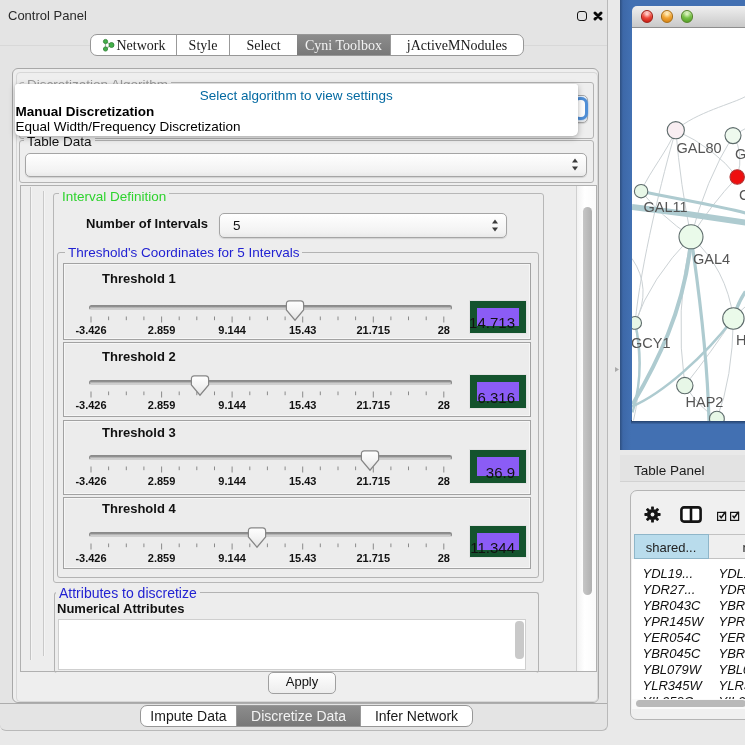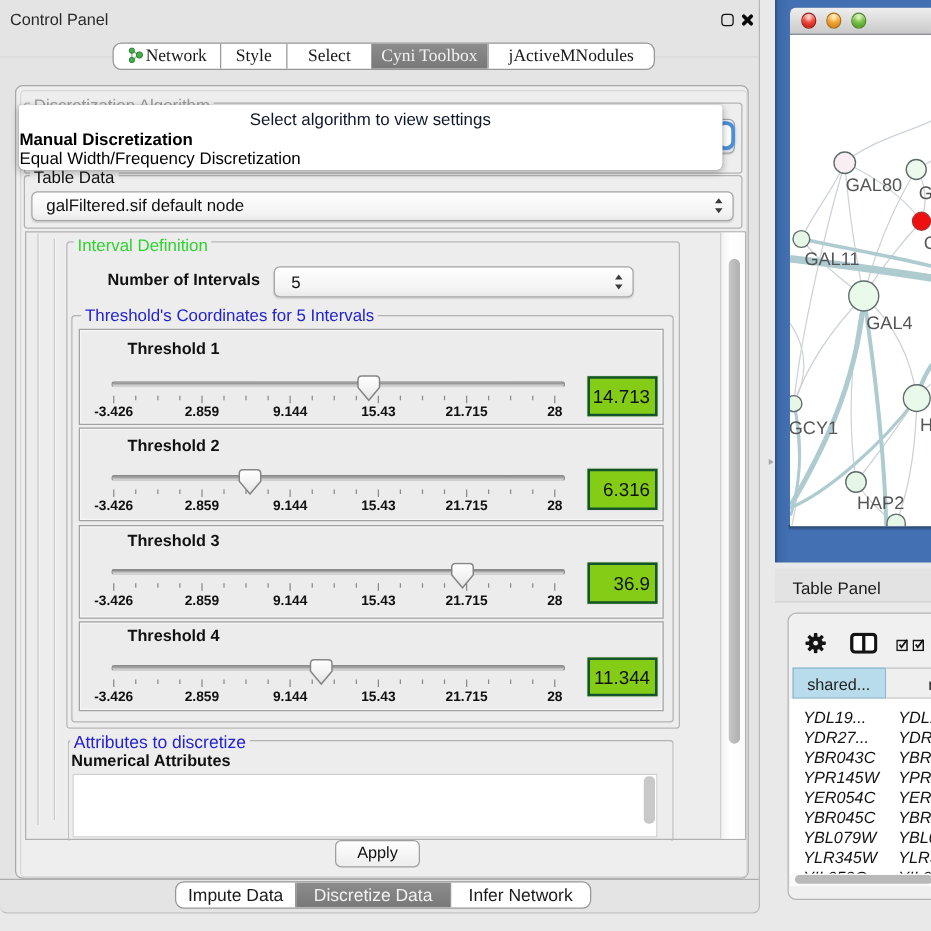--- a/index.html
+++ b/index.html
@@ -4,21 +4,21 @@
 html,body{margin:0;padding:0;}
 body{width:745px;height:745px;overflow:hidden;position:relative;
  font-family:"Liberation Sans",sans-serif;background:#e9e9e9;}
 .abs{position:absolute;}
 .fs{position:absolute;border:1px solid #b3b3b3;border-radius:3px;}
 .fstitle{position:absolute;font-size:13.5px;padding:0 3px;line-height:13px;}
 .combo{position:absolute;background:linear-gradient(#ffffff,#f2f2f2 80%,#e9e9e9);
  border:1px solid #a5a5a5;border-radius:5px;box-shadow:0 1px 1px rgba(0,0,0,0.12);}
 .combo .ar{position:absolute;right:6px;width:9px;}
 .tickl{position:absolute;font-size:11px;font-weight:bold;color:#111;transform:translateX(-50%);}
-.vbox{position:absolute;background:#84cc16;border:2px solid #14532d;box-shadow:0 0 0 1px #e3e3e3;box-sizing:border-box;}
+.vbox{position:absolute;background:#8b5cf6;border:7px solid #14532d;box-shadow:0 0 0 1px #e3e3e3;box-sizing:border-box;}
 .vbox span{position:absolute;right:4px;font-size:15px;color:#111;}
 .thr{position:absolute;left:63px;width:468px;background:#ececec;border:1px solid #a2a2a2;
  box-shadow:inset 0 0 0 1px #f6f6f6;}
 .thr b{position:absolute;left:6px;font-size:13px;color:#111;margin-left:32px;}
 .track{position:absolute;left:89px;width:363px;height:5px;border-radius:3px;
  background:linear-gradient(#7d7d7d,#b9b9b9 55%,#d9d9d9);border-top:1px solid #6a6a6a;box-sizing:border-box;
  border:1px solid #8a8a8a;border-bottom-color:#cfcfcf;}
 .seg{display:inline-block;height:100%;box-sizing:border-box;font-size:14px;color:#1a1a1a;
  text-align:center;line-height:22px;vertical-align:top;}
 </style></head><body>
@@ -44,21 +44,20 @@
 </div>
 <div class="abs" style="left:12px;top:68px;width:587px;height:635px;background:#eeeeee;border:1px solid #a8a8a8;border-radius:6px;box-sizing:border-box;"></div>
 <div class="abs" style="left:15.5px;top:72px;width:580px;height:628px;border:1px solid #d7d7d7;border-radius:4px;"></div>
 <div class="fs" style="left:19px;top:82px;width:573px;height:55px;"></div>
 <div class="fstitle" style="left:24px;top:77.5px;color:#9a9a9a;background:#eee;">Discretization Algorithm</div>
 <div class="combo" style="left:24px;top:95px;width:562px;height:26px;"></div>
 <div class="abs" style="left:573px;top:96.5px;width:15px;height:23px;border:3.2px solid #4f8ed6;border-radius:7px;background:#fdfdfd;box-shadow:0 0 2px #74a9e2;box-sizing:border-box;"></div>
 <div class="fs" style="left:19px;top:140px;width:573px;height:41px;"></div>
 <div class="fstitle" style="left:24px;top:135px;color:#111;background:#eee;">Table Data</div>
 <div class="combo" style="left:25px;top:153px;width:560px;height:22px;">
-    <span style="position:absolute;left:11px;top:3px;font-size:13.5px;color:#111;">galFiltered.sif default node</span>
     <svg class="ar" style="top:4px" width="8" height="13">
       <path d="M4,0.5 L7,4.5 L1,4.5 Z" fill="#3a3a3a"></path>
       <path d="M4,12.5 L7,8.5 L1,8.5 Z" fill="#3a3a3a"></path>
     </svg>
   </div>
 <div class="abs" style="left:20px;top:185px;width:577px;height:487px;background:#ededed;border:1px solid #b0b0b0;box-sizing:border-box;"></div>
 <div class="abs" style="left:576px;top:186px;width:19px;height:485px;background:linear-gradient(90deg,#f2f2f2,#ffffff 40%,#fafafa);border-left:1px solid #d0d0d0;"></div>
 <div class="abs" style="left:583px;top:207px;width:8.5px;height:388px;border-radius:4.5px;background:linear-gradient(90deg,#c6c6c6,#b0b0b0);"></div>
 <div class="abs" style="left:29.5px;top:187px;width:1px;height:473px;background:#c4c4c4;"></div>
 <div class="abs" style="left:30.5px;top:187px;width:1px;height:473px;background:#f4f4f4;"></div>
@@ -379,14 +378,14 @@
 <div style="position:absolute;left:87px;top:103.0px;font-size:13px;color:#111;white-space:nowrap;">YBL079W</div>
 <div style="position:absolute;left:11px;top:119.0px;font-size:13px;color:#111;white-space:nowrap;">YLR345W</div>
 <div style="position:absolute;left:87px;top:119.0px;font-size:13px;color:#111;white-space:nowrap;">YLR345W</div>
 <div style="position:absolute;left:11px;top:135.0px;font-size:13px;color:#111;white-space:nowrap;">YIL052C</div>
 <div style="position:absolute;left:87px;top:135.0px;font-size:13px;color:#111;white-space:nowrap;">YIL052C</div>
 </div>
 <div style="position:absolute;left:1px;top:208px;width:115px;height:10.5px;background:#fafafa;"></div>
 <div style="position:absolute;left:5px;top:209px;width:110px;height:7.3px;border-radius:4px;background:#b9b9b9;"></div>
 </div>
 <div class="abs" style="left:14.5px;top:84px;width:563.5px;height:52px;background:#fff;border-radius:2px 2px 5px 5px;box-shadow:0 2px 6px rgba(0,0,0,0.28),0 0 1px rgba(0,0,0,0.18);"></div>
-<div class="abs" style="left:14.5px;top:88px;width:563.5px;text-align:center;font-size:13.5px;color:#0f172a;">Select algorithm to view settings</div>
+<div class="abs" style="left:14.5px;top:88px;width:563.5px;text-align:center;font-size:13.5px;color:#0369a1;">Select algorithm to view settings</div>
 <div class="abs" style="left:15.5px;top:103.5px;font-size:13.5px;font-weight:bold;color:#000;">Manual Discretization</div>
 <div class="abs" style="left:15.5px;top:118.5px;font-size:13.5px;color:#000;">Equal Width/Frequency Discretization</div>
 </body></html>

